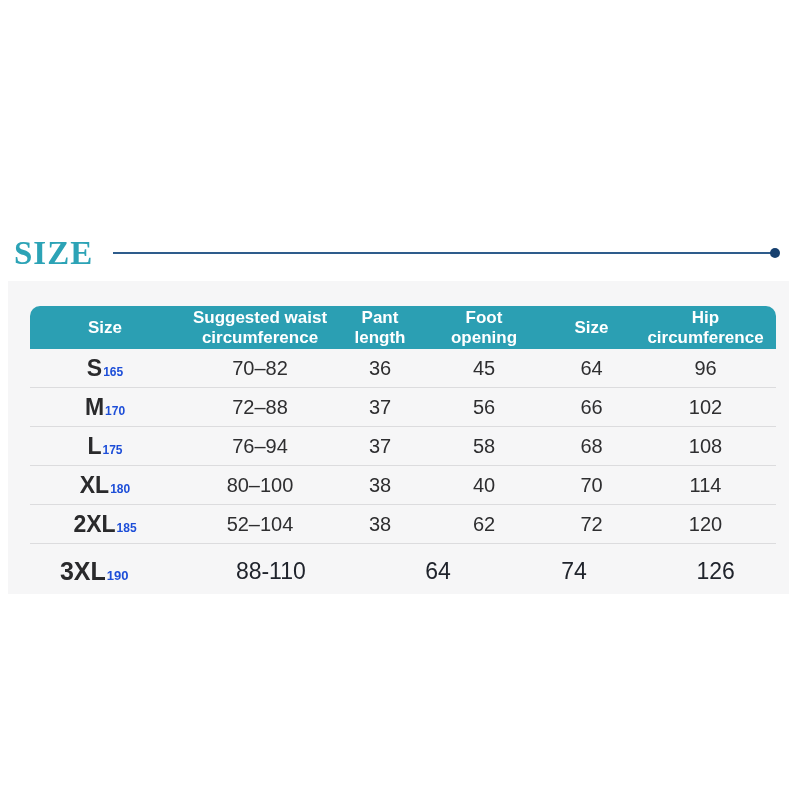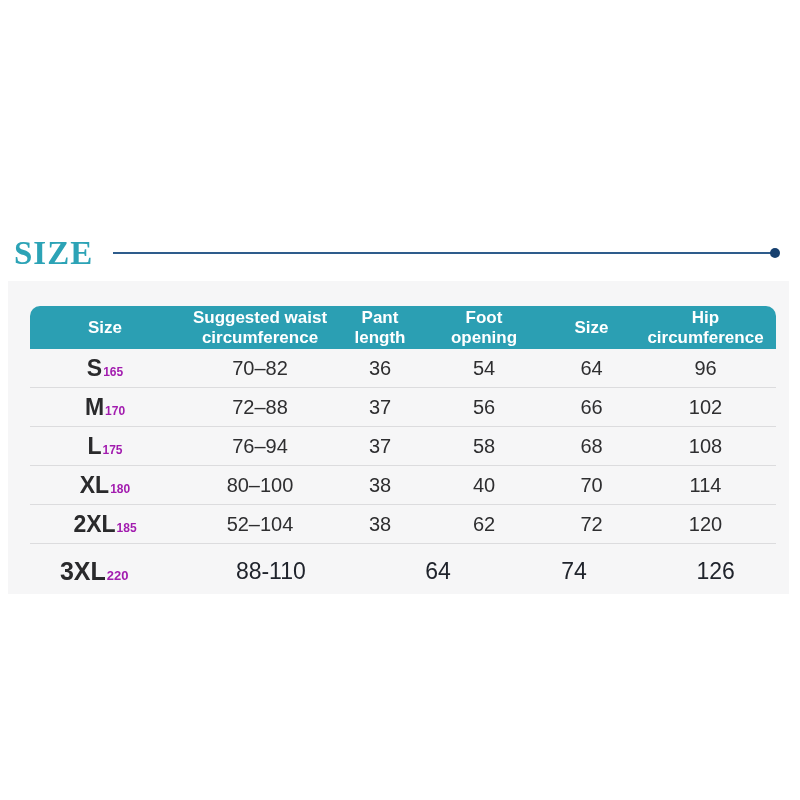--- a/index.html
+++ b/index.html
@@ -35,21 +35,21 @@
   .cell{display:flex;align-items:baseline;justify-content:center;text-align:center;}
   .row .cell{align-self:stretch;align-items:center;}
 
   .c1{width:150px}.c2{width:160px}.c3{width:80px}.c4{width:128px}.c5{width:87px}.c6{width:141px}
   .c2 .hl{max-width:145px}
   .c3 .hl{max-width:64px}
   .c4 .hl{max-width:78px}
   .c6 .hl{max-width:120px}
 
   .sz{font-weight:bold;font-size:23px;color:#2a2a2c;}
-  .sub{font-weight:bold;font-size:12px;position:relative;top:4px;margin-left:1px;color:#a21caf;}
+  .sub{font-weight:bold;font-size:12px;position:relative;top:4px;margin-left:1px;color:#1d4ed8;}
   .row.last .sz{font-size:25px;}
   .row.last .sub{font-size:13px;}
 </style>
 </head>
 <body>
 
 <div class="title-row">
   <span class="page-title">SIZE</span>
   <span class="rule">
     <span class="rule-dot"></span>
@@ -80,21 +80,21 @@
         </div>
     </div>
 
     <div class="row">
       <div class="cell c1">
           <span class="sz">S</span>
           <span class="sub">165</span>
         </div>
       <div class="cell c2">70–82</div>
       <div class="cell c3">36</div>
-      <div class="cell c4">54</div>
+      <div class="cell c4">45</div>
       <div class="cell c5">64</div>
       <div class="cell c6">96</div>
     </div>
 
     <div class="row">
       <div class="cell c1">
           <span class="sz">M</span>
           <span class="sub">170</span>
         </div>
       <div class="cell c2">72–88</div>
@@ -136,21 +136,21 @@
       <div class="cell c2">52–104</div>
       <div class="cell c3">38</div>
       <div class="cell c4">62</div>
       <div class="cell c5">72</div>
       <div class="cell c6">120</div>
     </div>
 
     <div class="row last">
       <div class="cell c1">
           <span class="sz">3XL</span>
-          <span class="sub">220</span>
+          <span class="sub">190</span>
         </div>
       <div class="cell c2">88-110</div>
       <div class="cell c4">64</div>
       <div class="cell c5">74</div>
       <div class="cell c6">126</div>
     </div>
 
   </div>
 </div>
 

